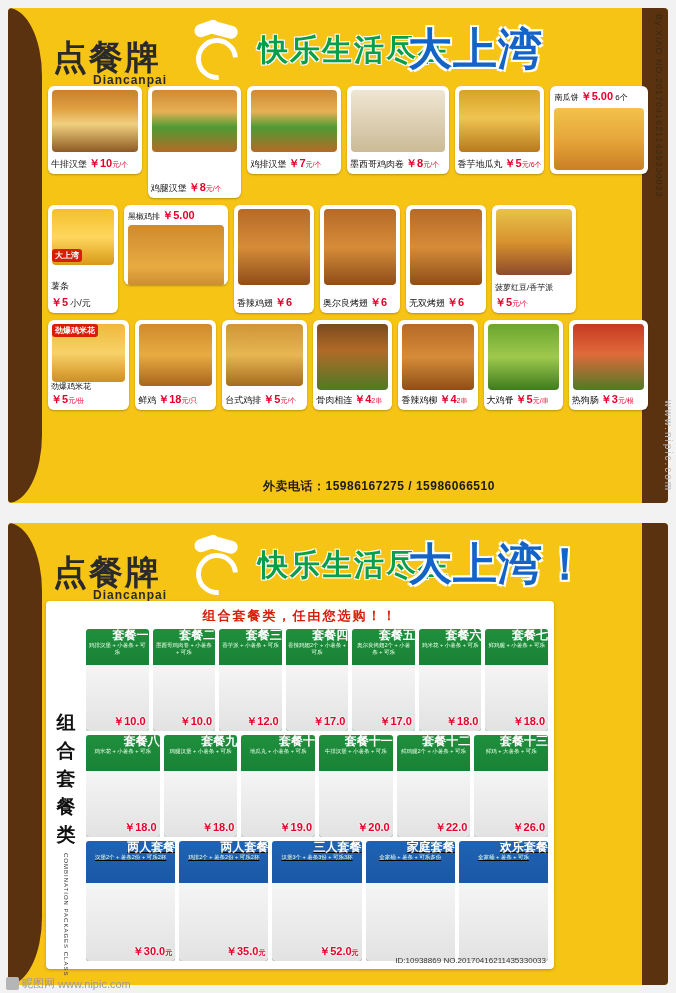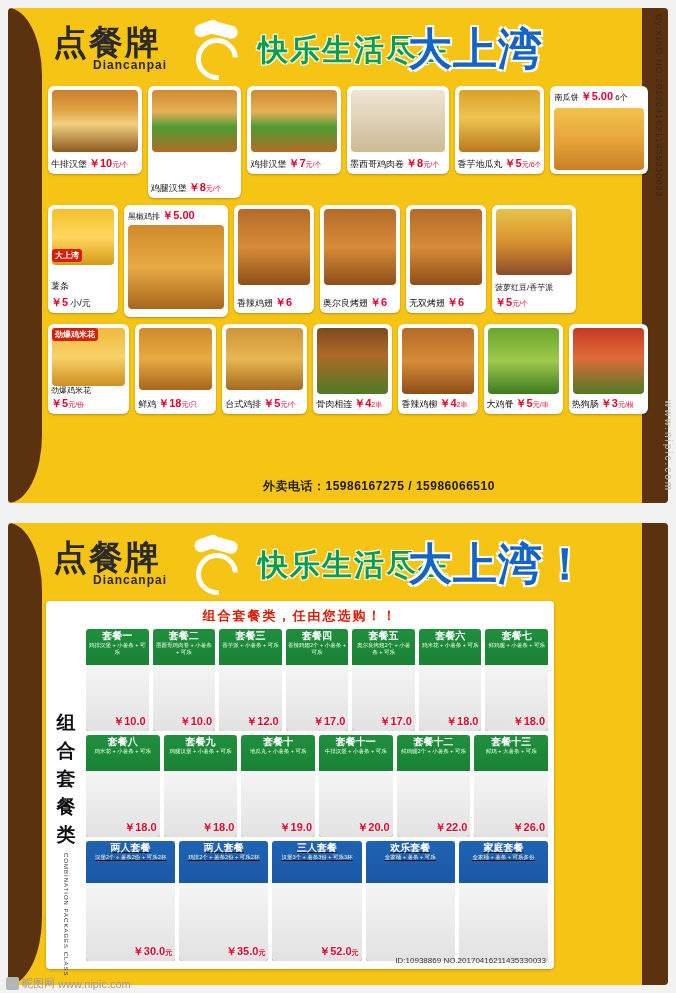--- a/index.html
+++ b/index.html
@@ -14,21 +14,21 @@
   .flyer{position:absolute;left:8px;width:660px;background:#f6c415;overflow:hidden;}
   .flyer.top{top:8px;height:495px;border-radius:4px;}
   .flyer.bottom{top:523px;height:462px;border-radius:4px;}
 
   .brown-left{position:absolute;left:0;top:0;width:34px;height:100%;background:#5a3210;}
   .brown-left.curve{border-top-right-radius:60px 120px;border-bottom-right-radius:60px 120px;}
   .brown-right{position:absolute;right:0;top:0;width:26px;height:100%;background:#5a3210;}
 
   
   .hdr{position:relative;height:72px;}
-  .logo{position:absolute;left:45px;top:16px;width:160px;height:54px;}
+  .logo{position:absolute;left:45px;top:31px;width:160px;height:54px;}
   .logo .cn{
     font-family:"DejaVu Sans",sans-serif;font-weight:bold;font-size:34px;color:#2a2a2a;
     letter-spacing:2px;line-height:36px;
   }
   .logo .en{
     font-size:12px;color:#2a2a2a;font-weight:bold;letter-spacing:1px;margin-top:-2px;
     padding-left:40px;
   }
   .leaf{position:absolute;left:178px;top:14px;width:60px;height:52px;}
   .leaf .l1{position:absolute;left:8px;top:0;width:26px;height:13px;background:#ffffff;border-radius:13px 13px 0 13px;transform:rotate(-20deg);}
@@ -115,21 +115,21 @@
   .vertlabel .en{
     font-size:6px;color:#333;writing-mode:vertical-rl;margin:4px auto 0;letter-spacing:1px;
   }
   .combo-grid{position:absolute;left:40px;top:28px;right:6px;}
   .crow{display:flex;gap:4px;margin-bottom:4px;}
   .ccell{
     width:79px;border-radius:3px;overflow:hidden;position:relative;
     background:linear-gradient(#1f8f3d,#0e6a28);
   }
   .ccell.blue{background:linear-gradient(#1f63b4,#10448a);}
-  .ccell .chead{color:#fff;font-size:10px;font-weight:bold;text-align:center;line-height:11px;padding-top:1px;}
+  .ccell .chead{color:#fff;font-size:12px;font-weight:bold;text-align:right;line-height:11px;padding-top:1px;}
   .ccell .cdesc{color:#eaffea;font-size:5.5px;line-height:7px;text-align:center;padding:1px 2px 2px;min-height:21px;}
   .ccell .cimg{height:66px;background:linear-gradient(#f5f5f5,#e2e2e2);position:relative;}
   .ccell .cprice{
     position:absolute;right:3px;bottom:2px;color:#e4002b;font-weight:bold;font-size:11px;
     text-shadow:0 0 2px #fff,0 0 2px #fff;
   }
   .ccell .cprice .u{font-size:7px;}
   .ccell.wide{width:101px;text-decoration:underline;}
   .ccell.wide .cdesc{min-height:27px;}
   .ccell.wide .cimg{height:72px;}
@@ -228,21 +228,21 @@
           <div class="ph f-fries" style="height:56px"></div>
           <div class="redbox" style="top:44px">大上湾</div>
           <div class="cap" style="bottom:20px">
               <span>薯条</span>
             </div>
           <div class="cap">
               <span class="price">￥<span>5</span></span>
             <span class="unit">小/元</span>
             </div>
         </div>
-        <div class="cell" style="width:104px;height:112px">
+        <div class="cell" style="width:104px;height:80px">
           <div class="tagtop"><span>黑椒鸡排</span>
             <span class="price">￥<span>5.00</span></span></div>
           <div class="ph f-chick" style="top:20px;height:84px"></div>
         </div>
         <div class="cell" style="width:80px;height:108px">
           <div class="ph f-wing" style="height:76px"></div>
           <div class="cap">
               <span>香辣鸡翅</span>
             <span class="price">￥<span>6</span></span>
             </div>
@@ -476,28 +476,28 @@
             </div>
           </div>
           <div class="ccell blue wide" style="width:112px">
             <div class="chead">三人套餐</div>
             <div class="cdesc">汉堡3个 + 薯条3份 + 可乐3杯</div>
             <div class="cimg combo-meal3" style="height:78px">
               <div class="cprice">￥<span>52.0</span><span class="u">元</span></div>
             </div>
           </div>
           <div class="ccell blue wide" style="width:112px">
+            <div class="chead">家庭套餐</div>
+            <div class="cdesc">全家桶 + 薯条 + 可乐多份</div>
+            <div class="cimg combo-meal2" style="height:78px"></div>
+          </div>
+          <div class="ccell blue wide" style="width:112px">
             <div class="chead">欢乐套餐</div>
             <div class="cdesc">全家桶 + 薯条 + 可乐</div>
             <div class="cimg combo-meal" style="height:78px"></div>
-          </div>
-          <div class="ccell blue wide" style="width:112px">
-            <div class="chead">家庭套餐</div>
-            <div class="cdesc">全家桶 + 薯条 + 可乐多份</div>
-            <div class="cimg combo-meal2" style="height:78px"></div>
           </div>
         </div>
       </div>
 
       <div class="footer-id">ID:10938869 NO.20170416211435330033</div>
     </div>
   </div>
 
   <div class="wm-right">www.nipic.com</div>
   <div class="wm-bottom">

